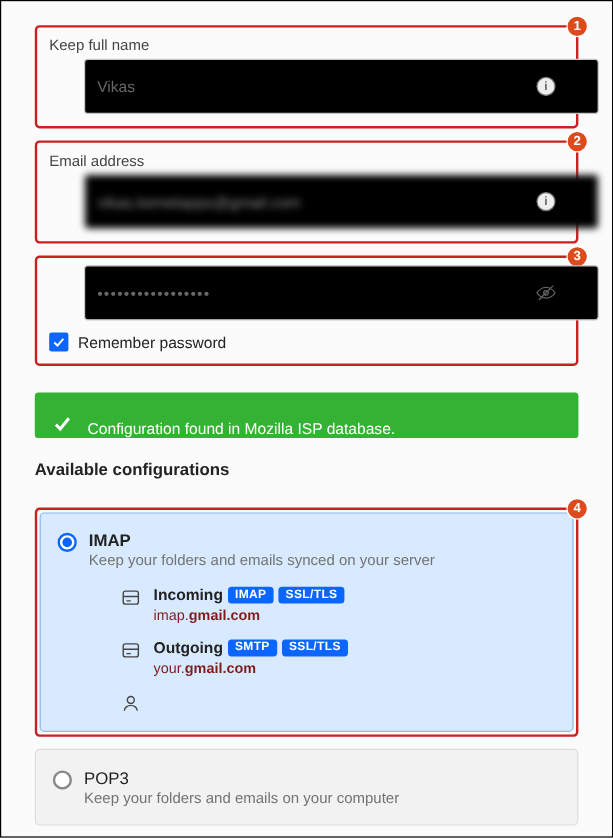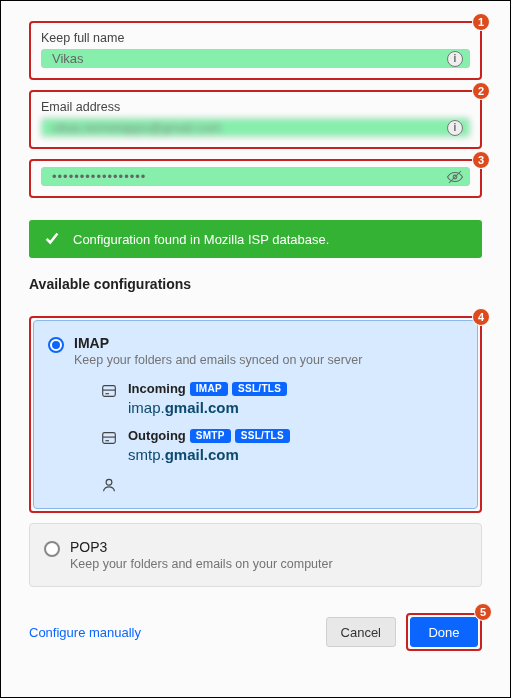--- a/index.html
+++ b/index.html
@@ -28,28 +28,29 @@
     font-size: 12.5px;
     color: #444;
     margin-bottom: 4px;
     margin-top: 2px;
   }
   .text-input-wrap {
     position: relative;
   }
   .text-input {
     width: 100%;
-    height: 19px;
+    height: 46px;
     border: 1px solid #c7c7c7;
     border-radius: 3px;
-    background: #86efac;
+    background: #000000;
     padding: 0 32px 0 10px;
     font-size: 13px;
     color: #666;
     outline: none;
+    margin-left: 29px;
   }
   .ghost { filter: blur(3px); color:#888; }
   .input-icon {
     position: absolute;
     right: 6px;
     top: 50%;
     transform: translateY(-50%);
     width: 18px; height: 18px;
     display:flex;align-items:center;justify-content:center;
     color:#555;
@@ -65,21 +66,21 @@
     width:16px;height:16px;border-radius:2px;background:#0a66ff;
     display:flex;align-items:center;justify-content:center;
   }
   .checkbox svg{width:12px;height:12px;stroke:#fff;stroke-width:2.3;fill:none;}
   .status-bar {
     margin:22px 0 18px 0;
     background:#34b233;
     color:#fff;
     border-radius:3px;
     height:38px;
-    display:flex;align-items:center;
+    display:flex;align-items:flex-end;
     padding:0 14px;
     gap:12px;
     font-size:13px;
   }
   .status-bar .check svg{width:18px;height:18px;stroke:#fff;stroke-width:2.8;fill:none;}
   .section-title { font-weight:600;font-size:14px;margin-bottom:24px; }
   .config-box {
     border:2px solid #c72121;border-radius:4px;padding:2px;margin-bottom:10px;
   }
   .imap-card {
@@ -101,21 +102,21 @@
   .detail-block { margin-top:14px;margin-left:0px;padding-left:26px; }
   .detail-row { display:flex;align-items:flex-start;gap:10px;margin-bottom:12px; }
   .detail-row:last-child{margin-bottom:0;}
   .serv-icon { width:18px;height:18px;margin-top:1px; }
   .serv-icon svg{width:18px;height:18px;stroke:#444;fill:none;stroke-width:1.3;}
   .serv-label { font-weight:600;font-size:13px;color:#222;display:flex;align-items:center;gap:4px;flex-wrap:wrap;}
   .badge {
     display:inline-block;background:#0a66ff;color:#fff;border-radius:3px;
     font-size:10px;font-weight:700;padding:1.5px 6px;letter-spacing:.3px;
   }
-  .serv-host { font-size:15px;color:#0c4a6e;margin-top:3px; }
+  .serv-host { font-size:12px;color:#7f1d1d;margin-top:3px; }
   .serv-host b{font-weight:700;}
   .pop-card {
     background:#f2f2f2;border:1px solid #ddd;border-radius:4px;
     padding:15px 14px;margin-top:0;
   }
   .footer {
     display:flex;align-items:center;justify-content:space-between;
     margin-top:26px;
   }
   .link { color:#0a66ff;font-size:13px;font-weight:500;cursor:pointer; }
@@ -166,20 +167,28 @@
     <div class="callout" style="top:-10px;right:-10px;">3</div>
     <div class="text-input-wrap">
       <input type="text" class="text-input" style="letter-spacing: 1px;" value="•••••••••••••••••">
       <span class="input-icon eye-icon">
         <svg viewBox="0 0 24 24">
             <path d="M2 12s3.5-6 10-6 10 6 10 6-3.5 6-10 6S2 12 2 12z"></path>
             <circle cx="12" cy="12" r="2.5"></circle>
             <line x1="4" y1="20" x2="20" y2="4"></line>
           </svg>
       </span>
+    </div>
+    <div class="check-row">
+      <span class="checkbox">
+        <svg viewBox="0 0 16 16">
+            <polyline points="3,8.5 6.5,12 13,4.5"></polyline>
+          </svg>
+      </span>
+      <span>Remember password</span>
     </div>
   </div>
 
   <div class="status-bar">
     <span class="check">
       <svg viewBox="0 0 20 20">
           <polyline points="4,11 8,15 16,5"></polyline>
         </svg>
     </span>
     <span>Configuration found in Mozilla ISP database.</span>
@@ -224,21 +233,21 @@
                     <line x1="3" y1="9" x2="17" y2="9"></line>
                     <line x1="6" y1="13" x2="10" y2="13"></line>
                   </svg>
               </span>
               <div>
                 <div class="serv-label">
                   <span>Outgoing</span>
                   <span class="badge">SMTP</span>
                   <span class="badge">SSL/TLS</span>
                 </div>
-                <div class="serv-host"><span>smtp.</span><b>gmail.com</b></div>
+                <div class="serv-host"><span>your.</span><b>gmail.com</b></div>
               </div>
             </div>
 
             <div class="detail-row">
               <span class="serv-icon">
                 <svg viewBox="0 0 20 20">
                     <circle cx="10" cy="7" r="3.2"></circle>
                     <path d="M4 17c0-3 3-5 6-5s6 2 6 5"></path>
                   </svg>
               </span>

